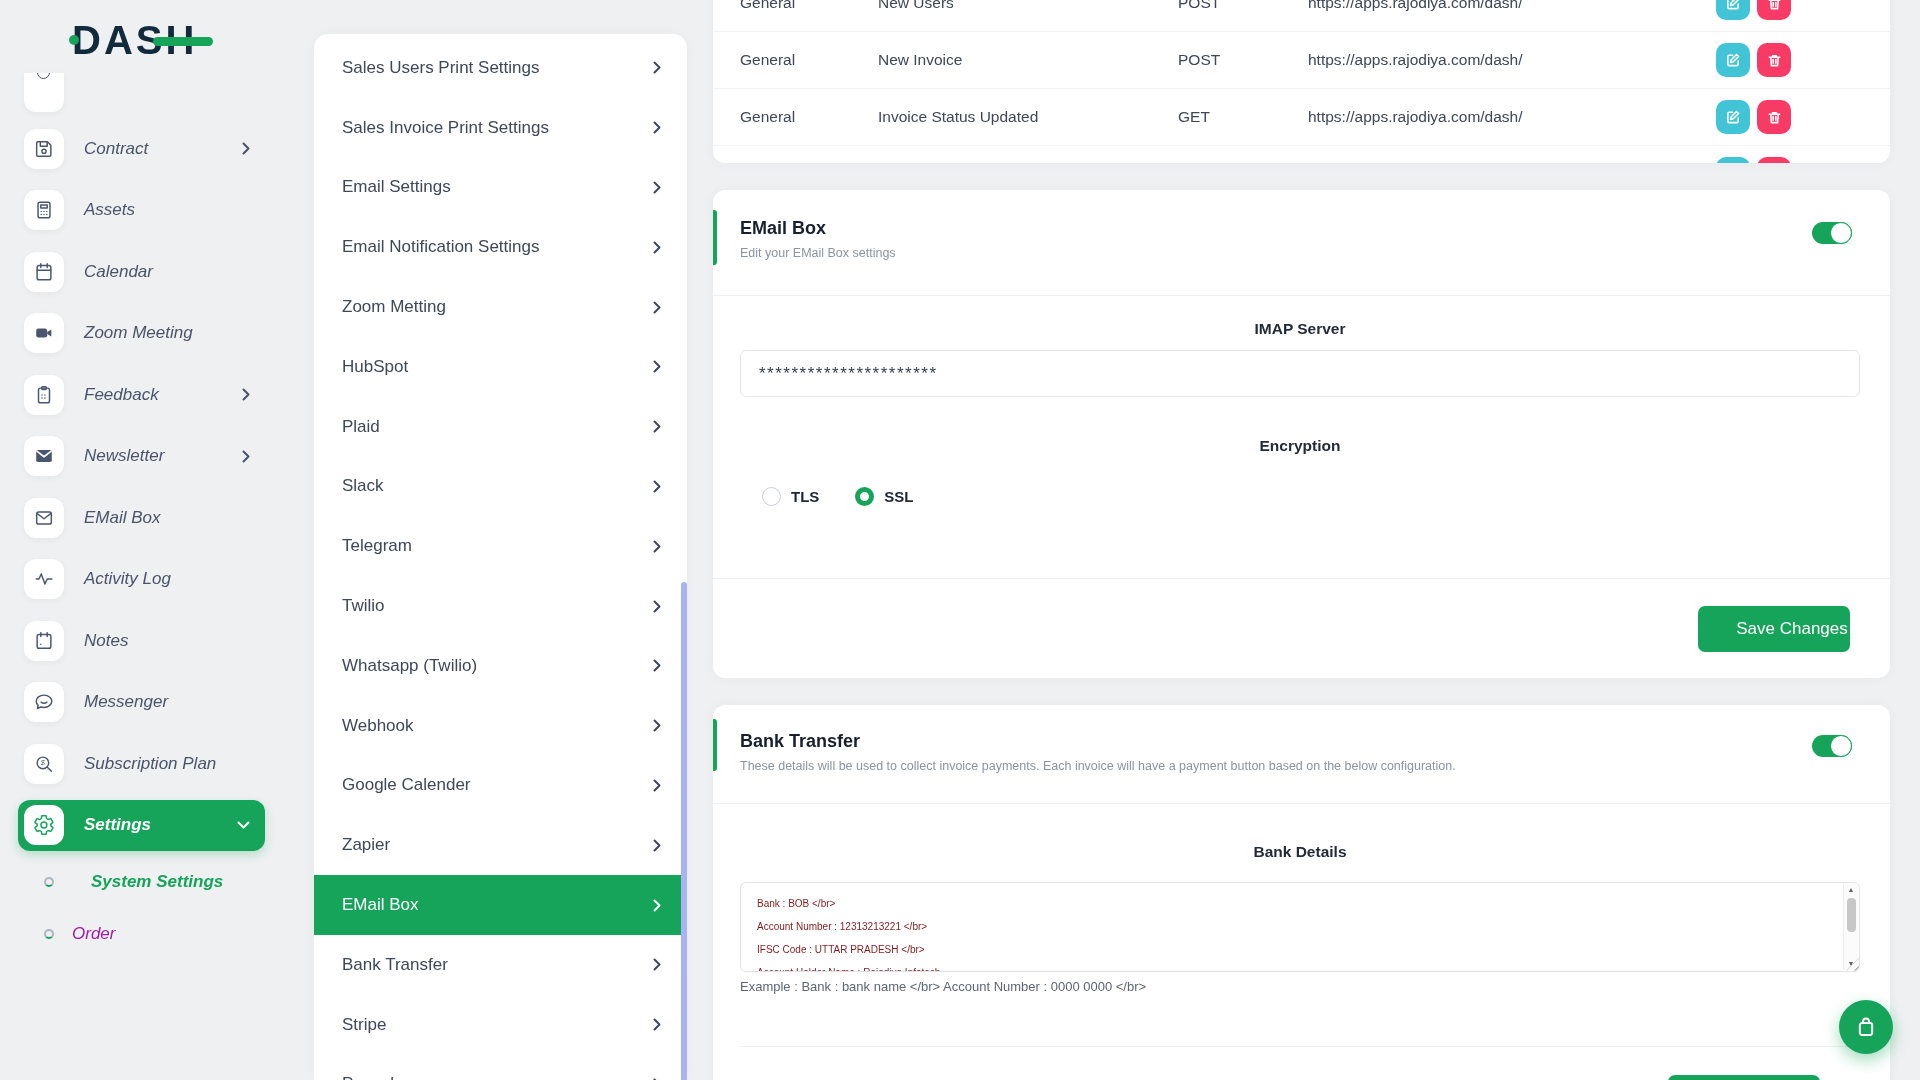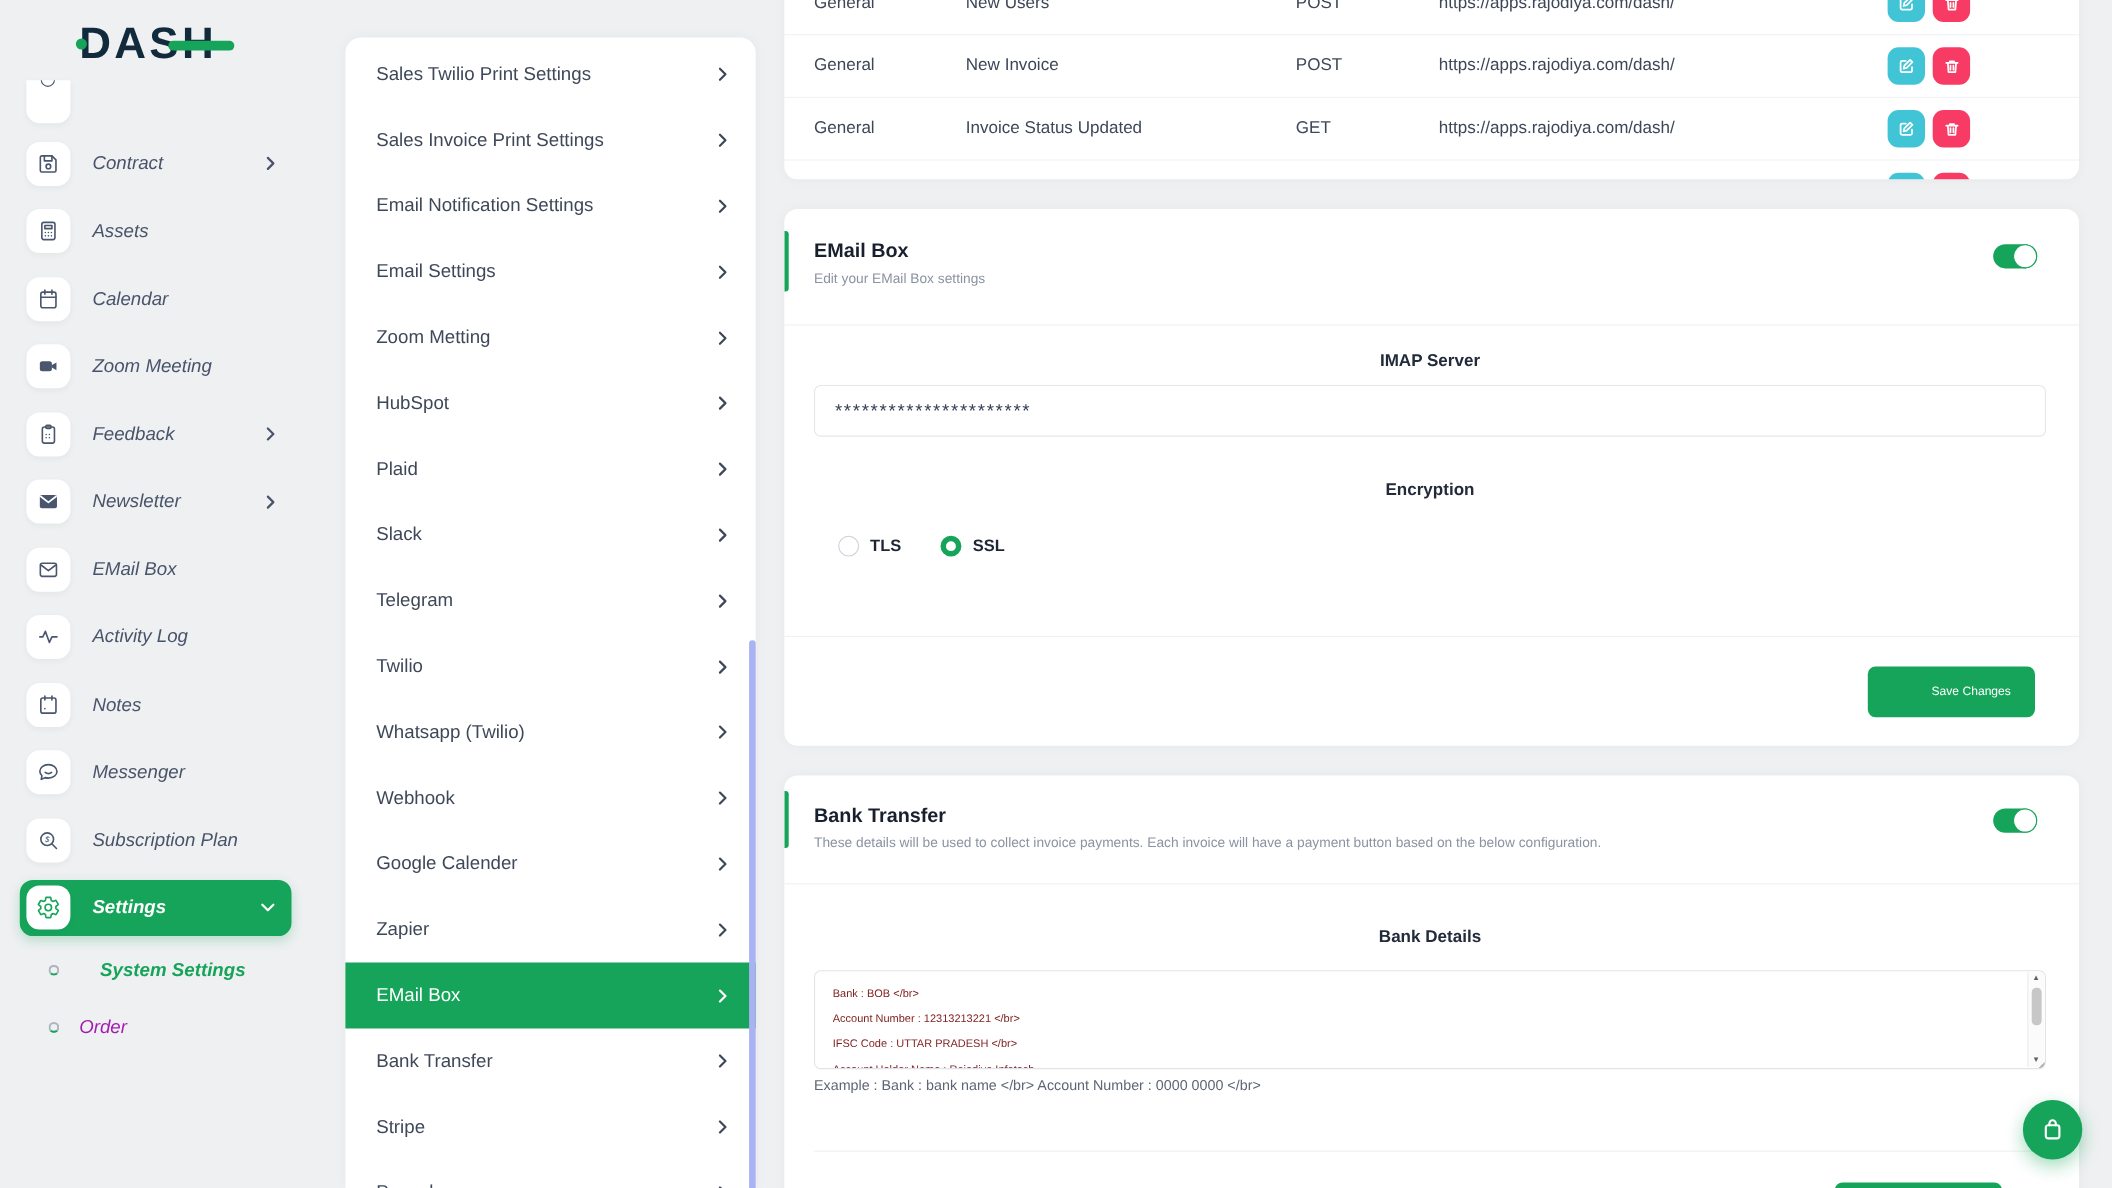--- a/index.html
+++ b/index.html
@@ -70,21 +70,21 @@
   .form-label { font-size:15.5px; font-weight:600; color:#232b3a;text-align:center; }
   .lbl-imap { margin-top:21px; height:24px; line-height:24px; }
   .text-input { margin-top:9px; width:100%; height:47px; border:1px solid #e3e7ec; border-radius:6px; padding:0 18px; font-family:"Liberation Sans","DejaVu Sans",sans-serif; font-size:17px; letter-spacing:1.5px; color:#333d52; background:#fff; outline:none; }
   .lbl-enc { margin-top:37px; height:24px; line-height:24px; }
   .radio-row { margin:27px 0 0 22px; display:flex; align-items:center; gap:36px; height:22px; }
   .radio-opt { display:flex; align-items:center; cursor:pointer; }
   .radio-circle { width:19px; height:19px; border-radius:50%; background:#fff; border:1.5px solid #cad0d8; }
   .radio-circle.checked { border:5.5px solid #16a45a; }
   .radio-label { margin-left:10px; font-size:15px; font-weight:700; color:#1e2635; }
   .card-footer { position:absolute; left:0; right:0; bottom:0; height:100px; border-top:1px solid #eef0f3; }
-  .btn-save { position:absolute; right:40px; top:27px; width:152px; height:46px; background:#16a45a; color:#fff; border:none; border-radius:7px; font-family:inherit; font-size:11px; cursor:pointer;padding-left:36px; }
+  .btn-save { position:absolute; right:40px; top:27px; width:152px; height:46px; background:#16a45a; color:#fff; border:none; border-radius:7px; font-family:inherit; font-size:17px; cursor:pointer;padding-left:36px; }
   
   .lbl-bank { margin-top:36px; height:24px; line-height:24px; }
   .textarea-wrap { position:relative; margin-top:18px; height:90px; border:1px solid #e0e4e9; border-radius:6px; background:#fff; overflow:hidden; }
   .textarea-text { height:100%; overflow:hidden; padding:9px 30px 0 16px; font-size:10px; line-height:23px; color:#7f1d1d; white-space:pre-line; }
   .fake-scrollbar { position:absolute; top:1px; right:1px; bottom:1px; width:15px; background:#fbfbfb; border-left:1px solid #ededed; }
   .fs-arrow { position:absolute; left:0; width:14px; height:12px; font-size:7px; color:#606060; text-align:center; line-height:12px; }
   .fs-up { top:0; } .fs-down { bottom:0; }
   .fs-thumb { position:absolute; left:2.5px; top:14px; width:9px; height:34px; background:#c7c7c7; border-radius:4px; }
   .resize-grip { position:absolute; right:0; bottom:0; width:13px; height:13px; background:repeating-linear-gradient(-45deg,transparent 0 2.5px,#b5b5b5 2.5px 4px,transparent 4px 6.5px); clip-path:polygon(100% 0,100% 100%,0 100%); }
   .example-text { margin-top:7px; height:18px; font-size:13px; color:#5d6675; }
@@ -262,45 +262,45 @@
     </div>
     <div class="sub-item">
       <span class="bullet"></span>
       <span class="sub-label">Order</span>
     </div>
   </div>
 </div>
 
 <div class="menu-card">
   <div class="menu-item">
-      <span class="m-label">Sales Twilio Print Settings</span>
+      <span class="m-label">Sales Users Print Settings</span>
       <span class="m-chev">
         <svg width="8" height="13" viewBox="0 0 8 13">
           <path d="M1.5 1.5l5 5-5 5"></path>
         </svg>
       </span>
     </div>
   <div class="menu-item">
       <span class="m-label">Sales Invoice Print Settings</span>
       <span class="m-chev">
         <svg width="8" height="13" viewBox="0 0 8 13">
           <path d="M1.5 1.5l5 5-5 5"></path>
         </svg>
       </span>
     </div>
   <div class="menu-item">
+      <span class="m-label">Email Settings</span>
+      <span class="m-chev">
+        <svg width="8" height="13" viewBox="0 0 8 13">
+          <path d="M1.5 1.5l5 5-5 5"></path>
+        </svg>
+      </span>
+    </div>
+  <div class="menu-item">
       <span class="m-label">Email Notification Settings</span>
-      <span class="m-chev">
-        <svg width="8" height="13" viewBox="0 0 8 13">
-          <path d="M1.5 1.5l5 5-5 5"></path>
-        </svg>
-      </span>
-    </div>
-  <div class="menu-item">
-      <span class="m-label">Email Settings</span>
       <span class="m-chev">
         <svg width="8" height="13" viewBox="0 0 8 13">
           <path d="M1.5 1.5l5 5-5 5"></path>
         </svg>
       </span>
     </div>
   <div class="menu-item">
       <span class="m-label">Zoom Metting</span>
       <span class="m-chev">
         <svg width="8" height="13" viewBox="0 0 8 13">

